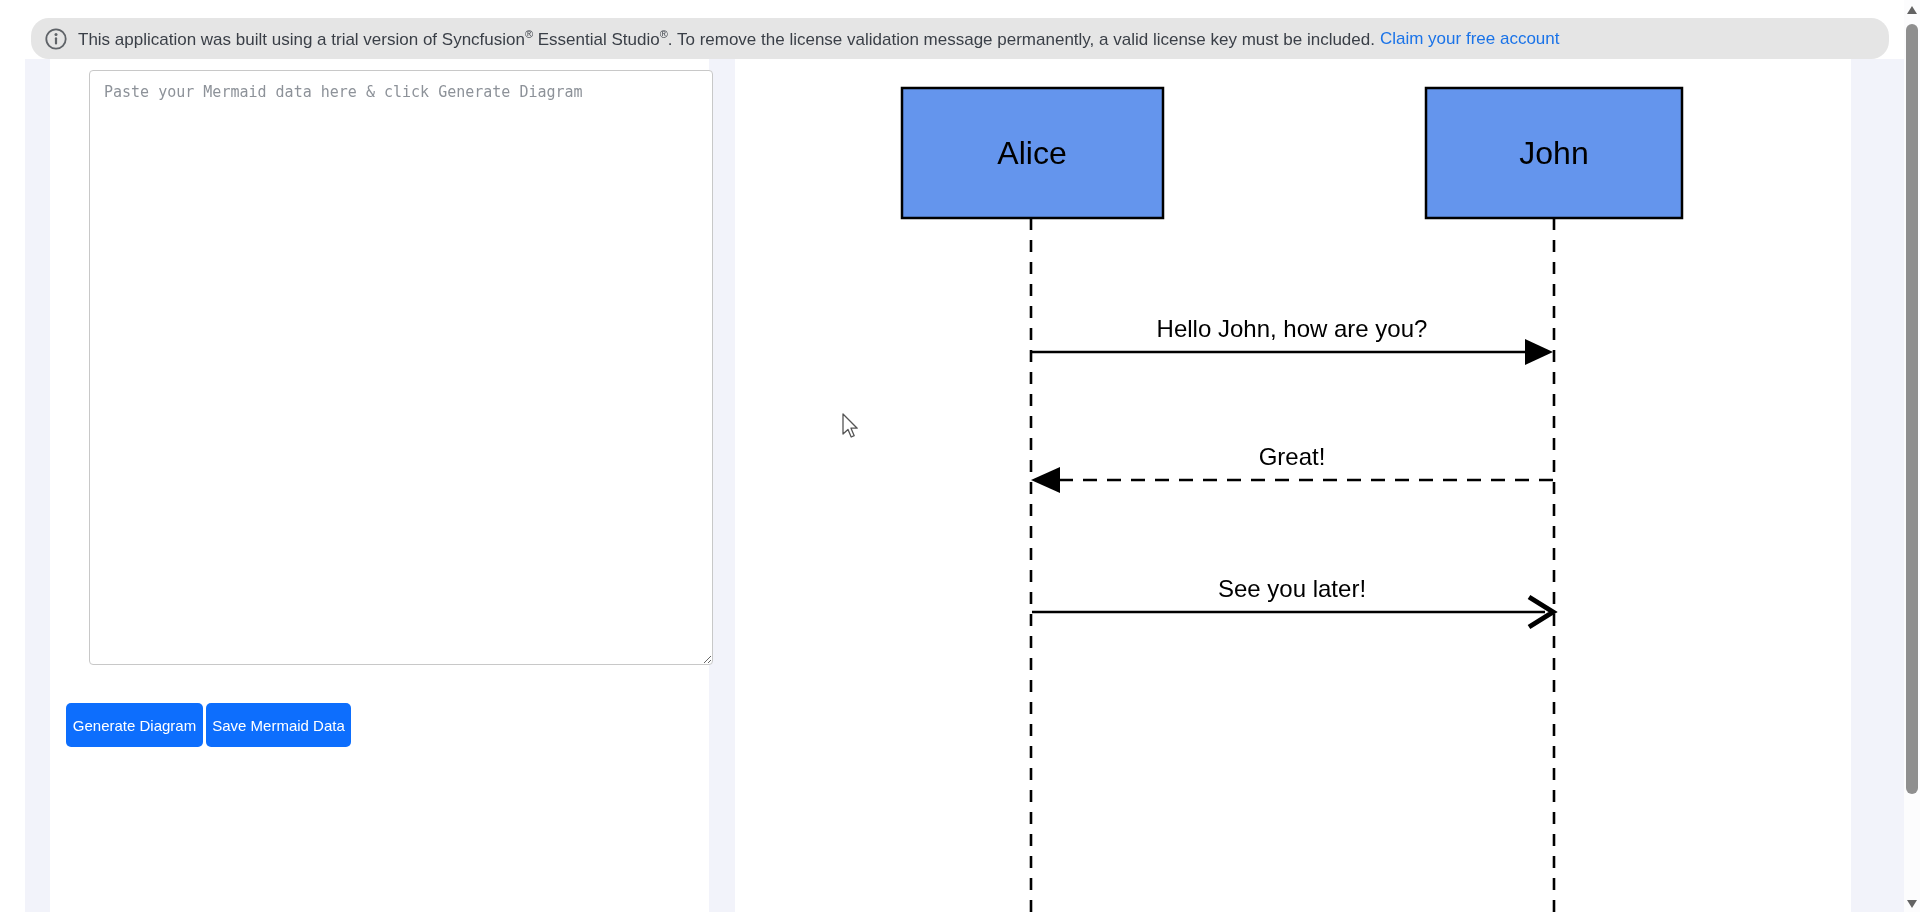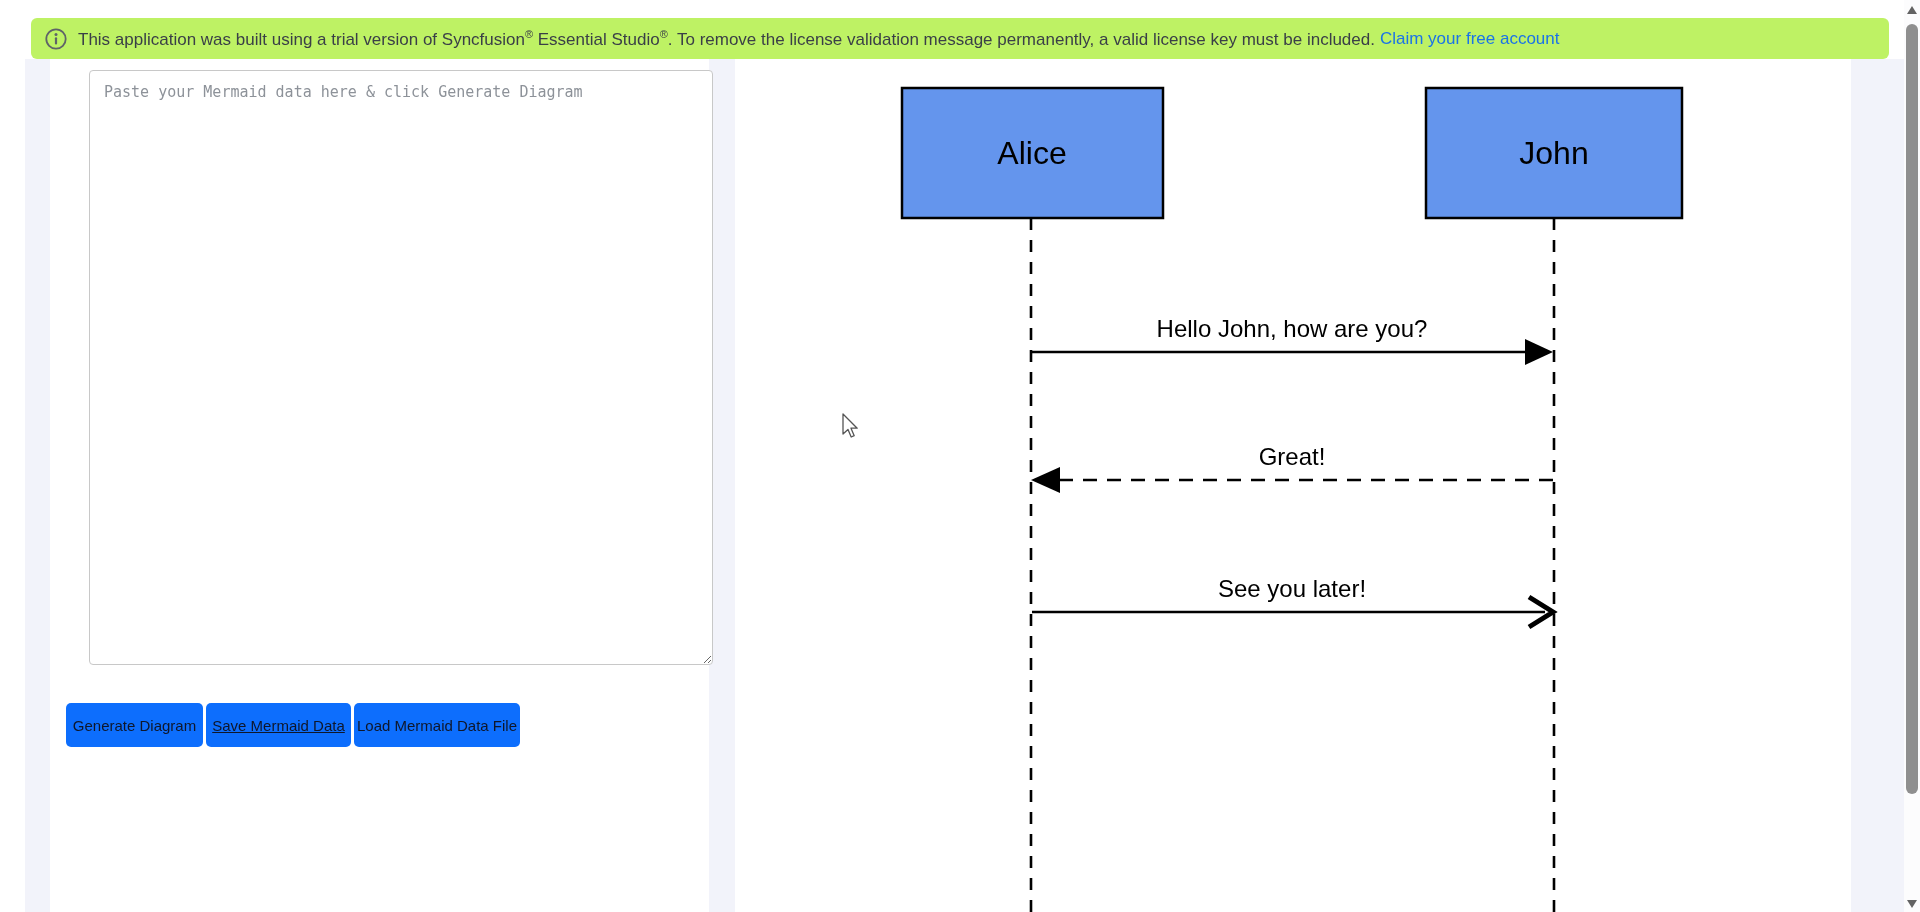--- a/index.html
+++ b/index.html
@@ -2,46 +2,46 @@
 <html><head>
 <meta charset="utf-8">
 <style>
   * { margin:0; padding:0; box-sizing:border-box; }
   html,body { width:1920px; height:912px; overflow:hidden; background:#ffffff;
               font-family:"Liberation Sans", sans-serif; }
   #app { position:relative; width:1920px; height:912px; background:#ffffff; }
 
   
   .banner { position:absolute; left:31px; top:18px; width:1858px; height:41px;
-            background:#bef264; border-radius:6px; display:flex; align-items:center;
+            background:#e5e5e5; border-radius:18px; display:flex; align-items:center;
             padding:0 14px; }
   .banner-icon { flex:0 0 auto; width:22px; height:22px; margin-right:11px; }
   .banner-text { font-size:17px; color:#3a3f47; white-space:nowrap; }
   .banner-text sup { font-size:11px; }
   .banner-link { color:#1a73e8; text-decoration:none; margin-left:5px; cursor:pointer; }
 
   
   .gutter { position:absolute; top:59px; bottom:0; background:#f2f3fa; }
   .gutter-left  { left:25px;  width:25px; }
   .gutter-mid   { left:709px; width:26px; }
   .gutter-right { left:1851px; width:53px; }
 
   
   .mermaid-textarea { position:absolute; left:69px; top:70px; width:624px; height:595px;
             border:1px solid #c8c8c8; border-radius:4px; background:#ffffff;
             padding:12px 14px; resize:both; outline:none;
             font-family:"DejaVu Sans Mono", monospace; font-size:15px; color:#444;margin-left:20px; }
   .mermaid-textarea::placeholder { color:#8d9299; }
 
   .btn-row { position:absolute; left:66px; top:703px; height:44px; display:flex; }
-  .btn { height:44px; background:#0d6efd; color:#0f172a; border:none; border-radius:5px;
+  .btn { height:44px; background:#0d6efd; color:#ffffff; border:none; border-radius:5px;
          font-family:"Liberation Sans", sans-serif; font-size:15px; cursor:pointer;
          margin-right:3px; }
   .btn-generate { width:137px; }
-  .btn-save     { width:145px;text-decoration:underline; }
+  .btn-save     { width:145px; }
   .btn-load     { width:166px; }
 
   
   .diagram-area { position:absolute; left:735px; top:59px; width:1116px; height:716px;
                   background:#ffffff; }
   .diagram-area svg text { font-family:"Liberation Sans", sans-serif; fill:#000; }
   .actor-label { font-size:32px; }
   .msg-label   { font-size:24px; }
 
   
@@ -74,21 +74,20 @@
 
   <div class="gutter gutter-left"></div>
   <div class="gutter gutter-mid"></div>
   <div class="gutter gutter-right"></div>
 
   <textarea class="mermaid-textarea" spellcheck="false" placeholder="Paste your Mermaid data here &amp; click Generate Diagram" style=""></textarea>
 
   <div class="btn-row">
     <button class="btn btn-generate">Generate Diagram</button>
     <button class="btn btn-save">Save Mermaid Data</button>
-    <button class="btn btn-load">Load Mermaid Data File</button>
   </div>
 
   <div class="diagram-area">
     <svg width="1116" height="853" viewBox="0 0 1116 853">
 
       <line x1="296" y1="159" x2="296" y2="853" stroke="#000" stroke-width="2.6" stroke-dasharray="12,10"></line>
       <line x1="819" y1="159" x2="819" y2="853" stroke="#000" stroke-width="2.6" stroke-dasharray="12,10"></line>
 
       <g>
         <rect x="167" y="29" width="261" height="130" fill="#6495ED" stroke="#000" stroke-width="2.5"></rect>

